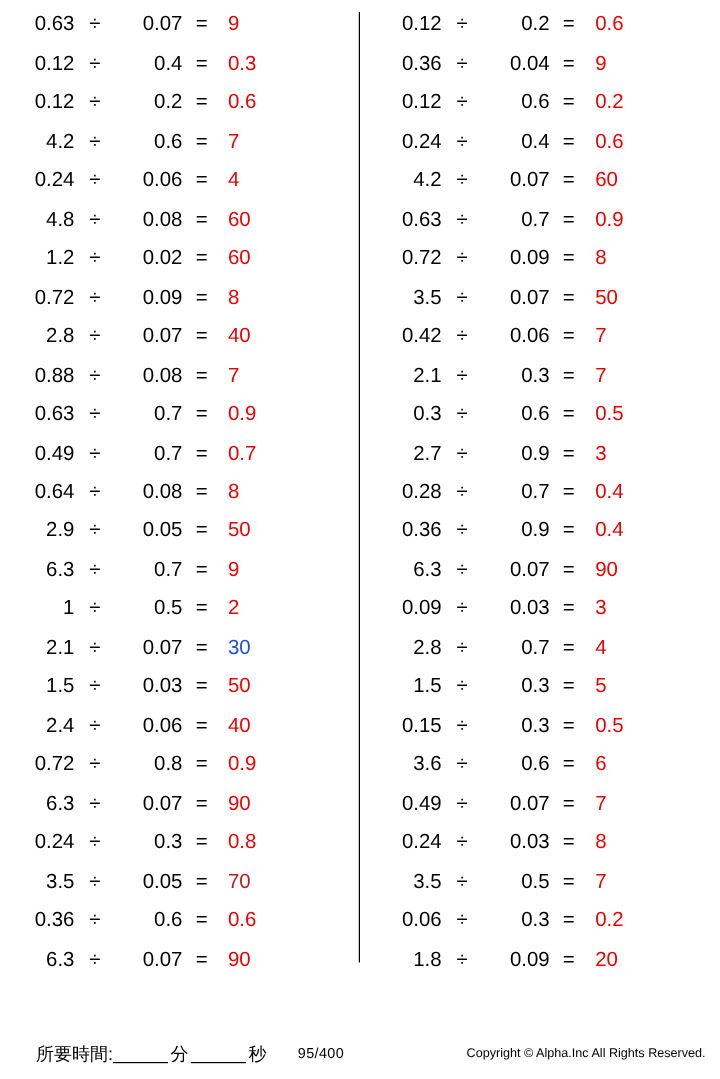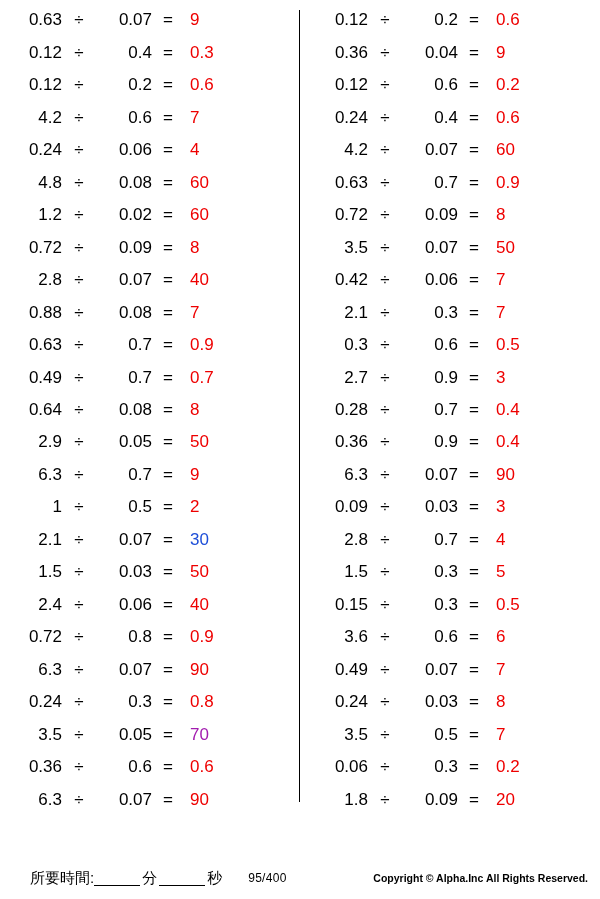--- a/index.html
+++ b/index.html
@@ -123,21 +123,20 @@
   .page-num {
     font-size: 12px;
     margin-left: 24px;
     letter-spacing: 0.3px;
   }
   .copyright {
     margin-left: auto;
     font-size: 10.5px;
     white-space: nowrap;
     padding-right: 4px;
-    font-weight: bold;
   }
 </style>
 </head>
 <body>
 
 <div class="sheet">
 
 
   <div class="columns">
     <div class="divider"></div>
@@ -294,21 +293,21 @@
           <span class="cell c-op">÷</span>
           <span class="cell c-b">0.3</span>
           <span class="cell c-eq">=</span>
           <span class="cell c-ans" style="color: rgb(238, 0, 0);">0.8</span>
         </div>
         <div class="row">
           <span class="cell c-a">3.5</span>
           <span class="cell c-op">÷</span>
           <span class="cell c-b">0.05</span>
           <span class="cell c-eq">=</span>
-          <span class="cell c-ans" style="color: #a21caf;">70</span>
+          <span class="cell c-ans" style="color: #b91c1c;">70</span>
         </div>
         <div class="row">
           <span class="cell c-a">0.36</span>
           <span class="cell c-op">÷</span>
           <span class="cell c-b">0.6</span>
           <span class="cell c-eq">=</span>
           <span class="cell c-ans" style="color: rgb(238, 0, 0);">0.6</span>
         </div>
         <div class="row">
           <span class="cell c-a">6.3</span>

